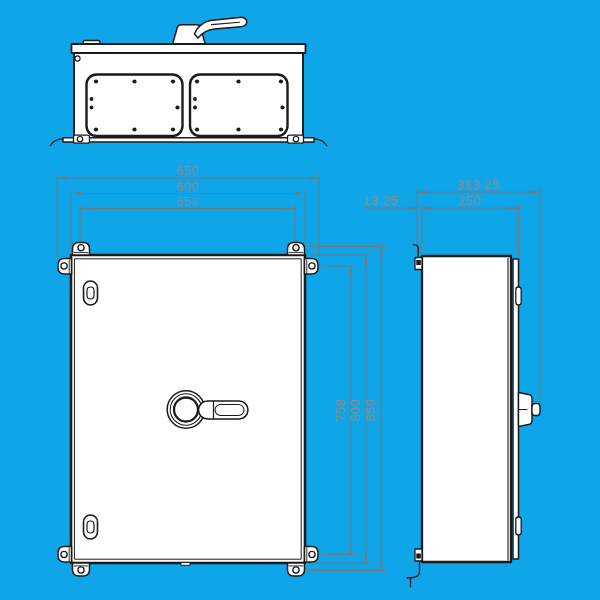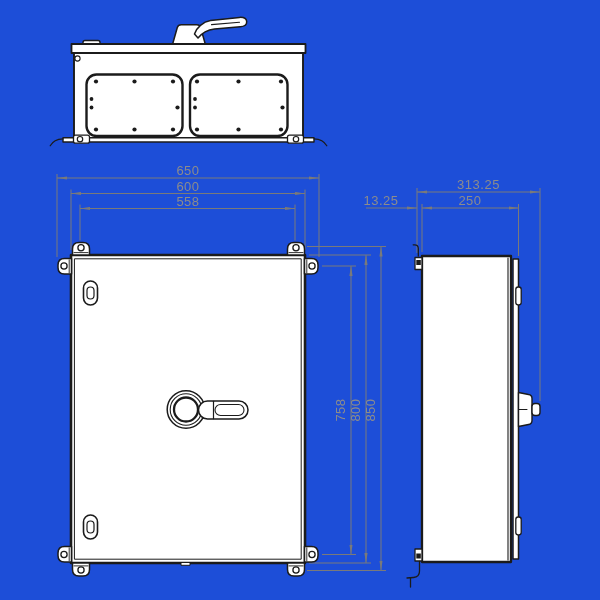--- a/index.html
+++ b/index.html
@@ -1,16 +1,16 @@
 <!DOCTYPE html>
 <html><head>
 <meta charset="utf-8">
 <style>
   html,body { margin:0; padding:0; background:#ffffff; width:600px; height:600px; overflow:hidden; }
-  .stage { width:600px; height:600px; background:#1d4ed8; }
+  .stage { width:600px; height:600px; background:#0ea5e9; }
   text.dimtext {
     font-family:"Liberation Sans", sans-serif;
     font-size:13px;
     fill:#8c8c8c;
     letter-spacing:0.5px;
   }
   .obj  { stroke:#1b1b1b; fill:#ffffff; stroke-linejoin:round; stroke-linecap:round; }
   .objn { stroke:#1b1b1b; fill:none;    stroke-linejoin:round; stroke-linecap:round; }
   .dim  { stroke:#7a7a7a; stroke-width:1; fill:none; }
   .screw{ fill:#1b1b1b; stroke:none; }

